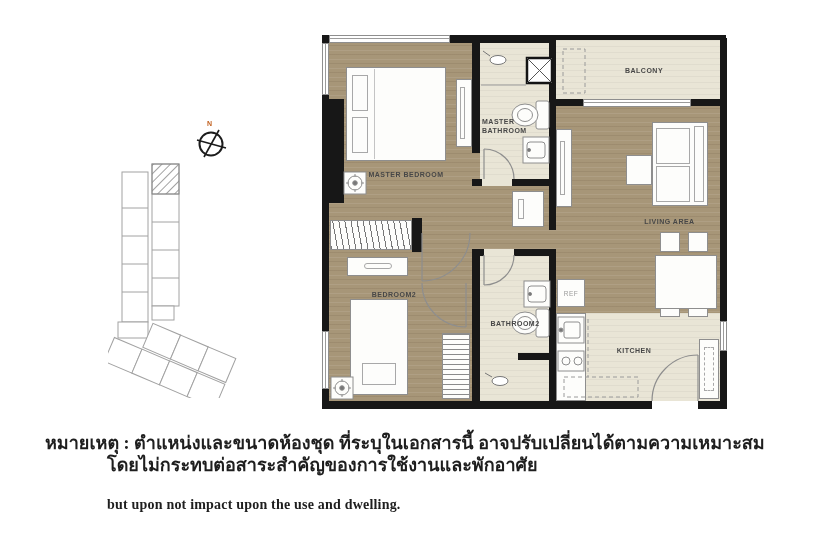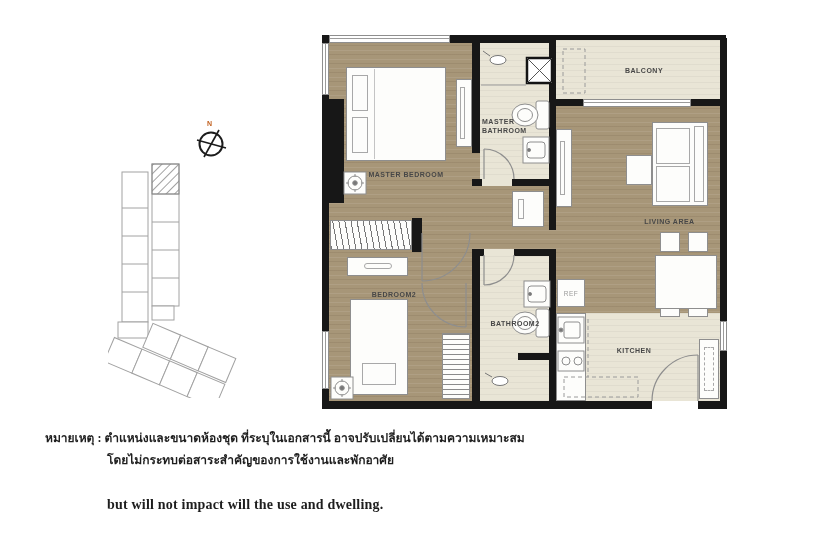--- a/index.html
+++ b/index.html
@@ -22,21 +22,21 @@
   .fn{position:absolute;background:#fdfdfb;border:1px solid #8e8e8e;box-sizing:border-box;}
   .fin{position:absolute;background:#fdfdfb;border:1px solid #a8a8a8;box-sizing:border-box;}
   .hatchV{background-image:repeating-linear-gradient(80deg,#777 0 1px,rgba(0,0,0,0) 1px 6px);}
   .hatchH{background-image:repeating-linear-gradient(180deg,#8a8a8a 0 1px,rgba(0,0,0,0) 1px 5px);}
   .lbl{position:absolute;font-size:7px;line-height:9px;font-weight:bold;letter-spacing:.5px;
        color:#474747;text-align:center;white-space:nowrap;}
   .lblL{text-align:left;}
   #ovl{position:absolute;left:0;top:0;pointer-events:none;}
   .remark{position:absolute;font-family:"Liberation Serif",serif;font-weight:bold;color:#1e1e1e;
           white-space:nowrap;}
-  .remark.th{font-size:12px;}
+  .remark.th{font-size:18px;}
   .remark.en{font-size:14px;letter-spacing:.2px;}
 </style>
 </head>
 <body>
 
 <div id="stage">
 
   <svg style="position:absolute;left:192px;top:116px;" width="38" height="46" viewBox="0 0 38 46">
     <text x="15" y="10" font-size="7" font-weight="bold" fill="#c1601f" font-family="Liberation Sans,sans-serif">N</text>
     <circle cx="19" cy="28" r="11.5" fill="none" stroke="#1c1c1c" stroke-width="2"></circle>
@@ -250,15 +250,15 @@
     </div>
     <div class="lbl" style="left:278px;top:33px;width:88px;">BALCONY</div>
     <div class="lbl" style="left:300px;top:184px;width:95px;">LIVING AREA</div>
     <div class="lbl" style="left:22px;top:257px;width:100px;">BEDROOM2</div>
     <div class="lbl" style="left:157px;top:286px;width:72px;">BATHROOM2</div>
     <div class="lbl" style="left:262px;top:313px;width:100px;">KITCHEN</div>
   </div>
 
   <div class="remark th" style="left:45px;top:428px;">หมายเหตุ : ตำแหน่งและขนาดห้องชุด ที่ระบุในเอกสารนี้ อาจปรับเปลี่ยนได้ตามความเหมาะสม</div>
   <div class="remark th" style="left:107px;top:450px;">โดยไม่กระทบต่อสาระสำคัญของการใช้งานและพักอาศัย</div>
-  <div class="remark en" style="left:107px;top:497px;">but will not impact will the use and dwelling.</div>
+  <div class="remark en" style="left:107px;top:497px;">but upon not impact upon the use and dwelling.</div>
 
 </div>
 
 </body></html>

